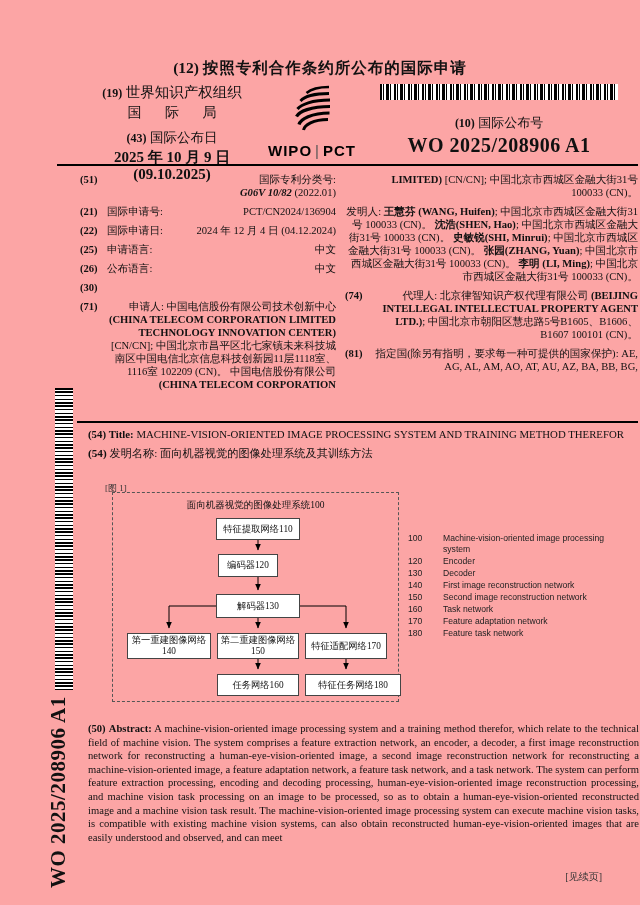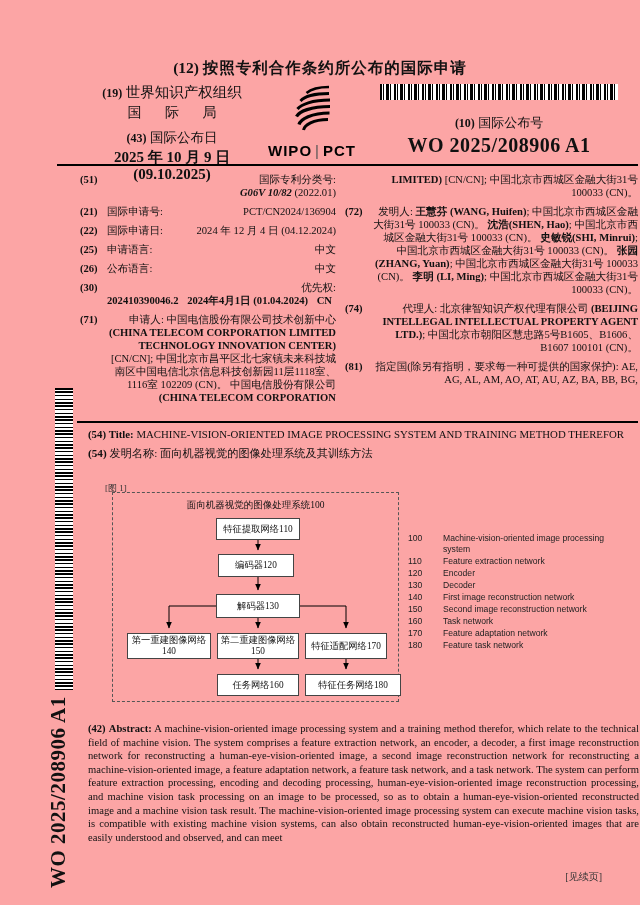--- a/index.html
+++ b/index.html
@@ -145,45 +145,36 @@
     </div>
     <div class="item">
       <span class="inum">(26)</span>
       <div class="ibody kv">
         <span>公布语言:</span>
         <span>中文</span>
       </div>
     </div>
     <div class="item">
       <span class="inum">(30)</span>
-      <div class="ibody">
-        <div>优先权:</div>
-        <div class="prline">
-          <span class="b">202410390046.2</span>
-          <span class="b">2024年4月1日 (01.04.2024)</span>
-          <span class="b">CN</span>
-        </div>
-      </div>
     </div>
     <div class="item">
       <span class="inum">(71)</span>
       <div class="ibody just">
         <span>申请人:</span><span> 中国电信股份有限公司技术创新中心 </span><span class="b">(CHINA TELECOM CORPORATION LIMITED TECHNOLOGY INNOVATION CENTER)</span><span> [CN/CN]; 中国北京市昌平区北七家镇未来科技城南区中国电信北京信息科技创新园11层1118室、1116室 102209 (CN)。 中国电信股份有限公司</span><span class="b">(CHINA TELECOM CORPORATION</span>
       </div>
     </div>
   </div>
 
   <div class="col colR">
     <div class="item cont just">
       <div class="ibody">
         <span class="b">LIMITED)</span><span> [CN/CN]; 中国北京市西城区金融大街31号 100033 (CN)。</span>
       </div>
     </div>
     <div class="item">
-      <span class="inum">(72)</span>
       <div class="ibody just">
         <span>发明人:</span><span class="b"> 王慧芬 (WANG, Huifen)</span><span>; 中国北京市西城区金融大街31号 100033 (CN)。 </span><span class="b">沈浩(SHEN, Hao)</span><span>; 中国北京市西城区金融大街31号 100033 (CN)。 </span><span class="b">史敏锐(SHI, Minrui)</span><span>; 中国北京市西城区金融大街31号 100033 (CN)。 </span><span class="b">张园(ZHANG, Yuan)</span><span>; 中国北京市西城区金融大街31号 100033 (CN)。 </span><span class="b">李明 (LI, Ming)</span><span>; 中国北京市西城区金融大街31号 100033 (CN)。</span>
       </div>
     </div>
     <div class="item">
       <span class="inum">(74)</span>
       <div class="ibody just">
         <span>代理人:</span><span> 北京律智知识产权代理有限公司 </span><span class="b">(BEIJING INTELLEGAL INTELLECTUAL PROPERTY AGENT LTD.)</span><span>; 中国北京市朝阳区慧忠路5号B1605、B1606、B1607 100101 (CN)。</span>
       </div>
     </div>
@@ -227,21 +218,21 @@
           <path d="M145 125 V135" marker-end="url(#arw)"></path>
           <path d="M187 113 H233 V135" marker-end="url(#arw)"></path>
           <path d="M145 166 V176" marker-end="url(#arw)"></path>
           <path d="M233 166 V176" marker-end="url(#arw)"></path>
         </g>
       </svg>
 
       <div class="dbox" style="left:103px;top:25px;width:84px;height:22px;">
         <span>特征提取网络110</span>
       </div>
-      <div class="dbox" style="left:105px;top:61px;width:76px;height:23px;">
+      <div class="dbox" style="left:105px;top:61px;width:60px;height:23px;">
         <span>编码器120</span>
       </div>
       <div class="dbox" style="left:103px;top:101px;width:84px;height:24px;">
         <span>解码器130</span>
       </div>
       <div class="dbox" style="left:14px;top:140px;width:84px;height:26px;">
         <span>第一重建图像网络</span>
         <span>140</span>
       </div>
       <div class="dbox" style="left:104px;top:140px;width:82px;height:26px;">
@@ -258,24 +249,20 @@
         <span>特征任务网络180</span>
       </div>
     </div>
 
     <div class="legend">
       <div class="lg-row">
           <span class="lg-num">100</span>
           <span class="lg-text">Machine-vision-oriented image processing system</span>
         </div>
       <div class="lg-row">
-          <span class="lg-num">110</span>
-          <span class="lg-text">Feature extraction network</span>
-        </div>
-      <div class="lg-row">
           <span class="lg-num">120</span>
           <span class="lg-text">Encoder</span>
         </div>
       <div class="lg-row">
           <span class="lg-num">130</span>
           <span class="lg-text">Decoder</span>
         </div>
       <div class="lg-row">
           <span class="lg-num">140</span>
           <span class="lg-text">First image reconstruction network</span>
@@ -293,21 +280,21 @@
           <span class="lg-text">Feature adaptation network</span>
         </div>
       <div class="lg-row">
           <span class="lg-num">180</span>
           <span class="lg-text">Feature task network</span>
         </div>
     </div>
   </div>
 
   <div class="abstract just">
-    <span class="b">(42)</span>
+    <span class="b">(50)</span>
     <span class="b">Abstract:</span><span> A machine-vision-oriented image processing system and a training method therefor, which relate to the technical field of machine vision. The system comprises a feature extraction network, an encoder, a decoder, a first image reconstruction network for reconstructing a human-eye-vision-oriented image, a second image reconstruction network for reconstructing a machine-vision-oriented image, a feature adaptation network, a feature task network, and a task network. The system can perform feature extraction processing, encoding and decoding processing, human-eye-vision-oriented image reconstruction processing, and machine vision task processing on an image to be processed, so as to obtain a human-eye-vision-oriented reconstructed image and a machine vision task result. The machine-vision-oriented image processing system can execute machine vision tasks, is compatible with existing machine vision systems, can also obtain reconstructed human-eye-vision-oriented images that are easily understood and observed, and can meet</span>
   </div>
 
   <div class="barcode-v"></div>
   <div class="side-pubnum">WO 2025/208906 A1</div>
 
   <div class="contnote">[见续页]</div>
 
 </div>
 

